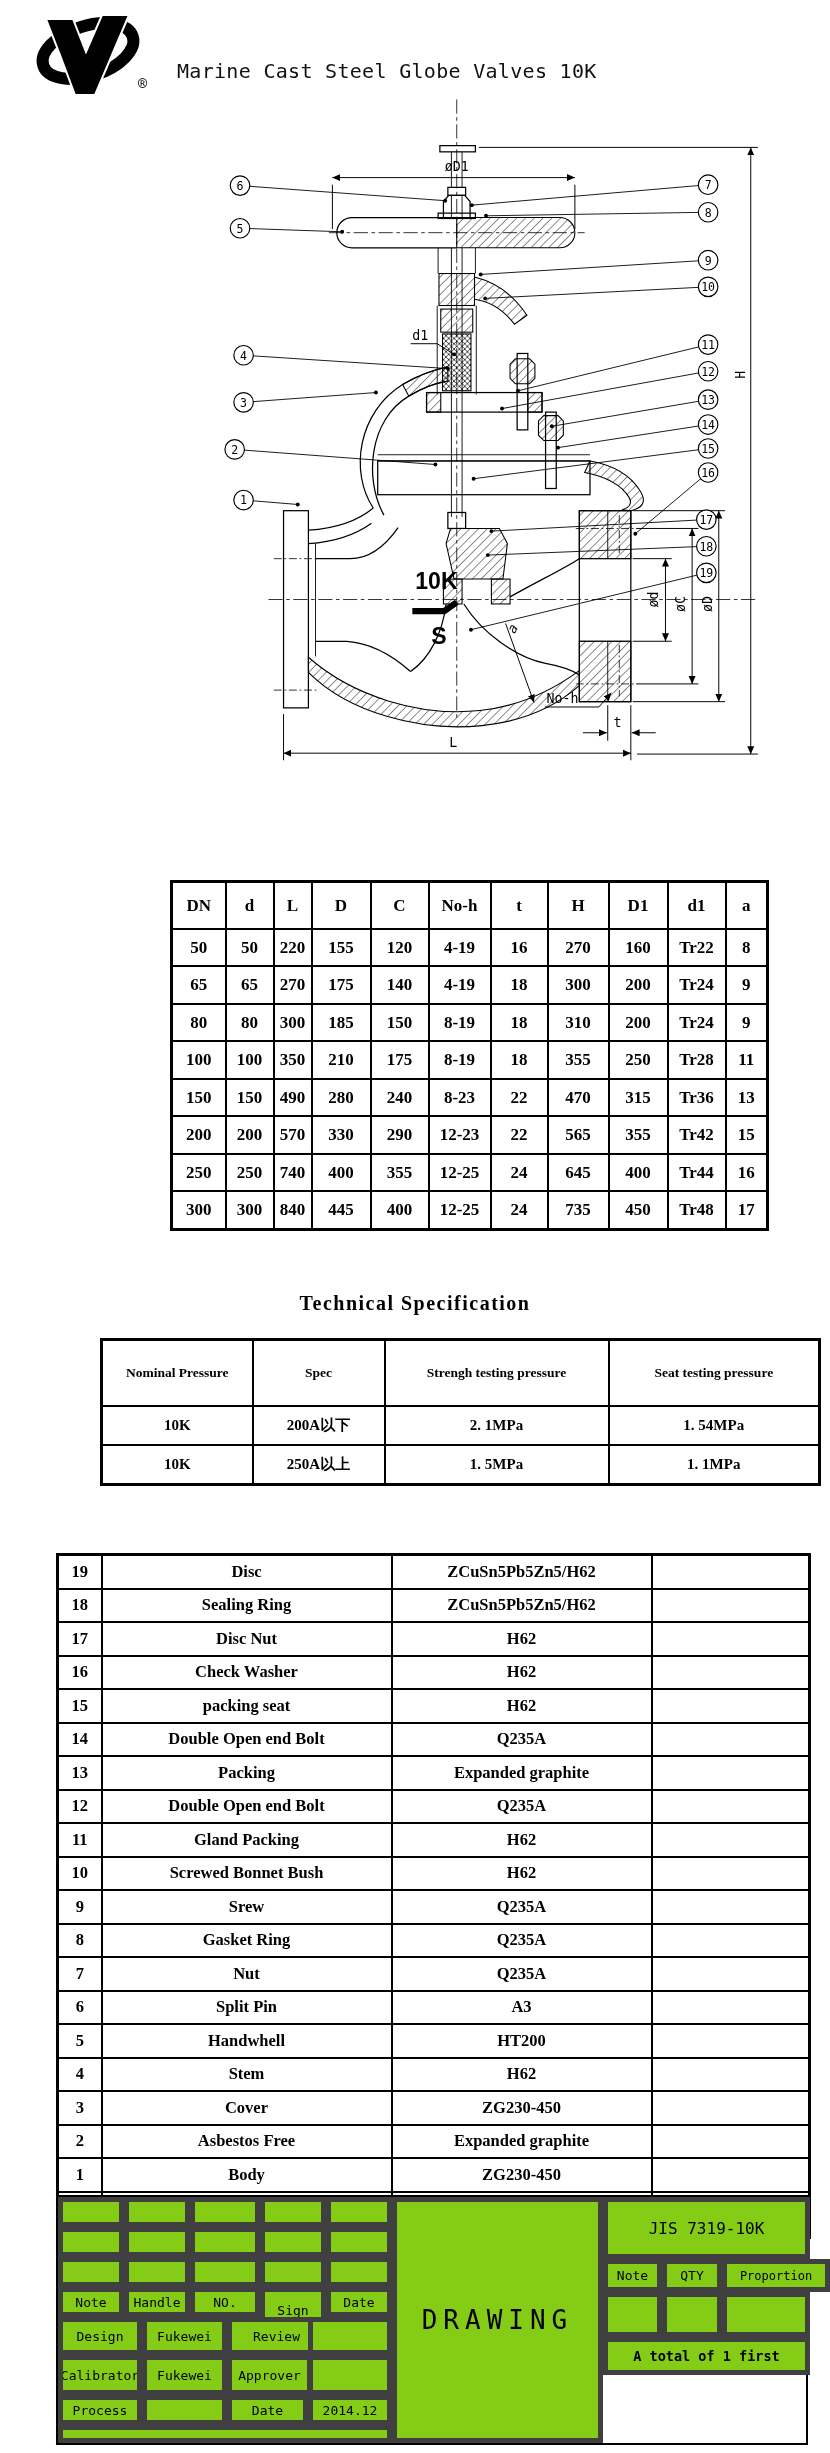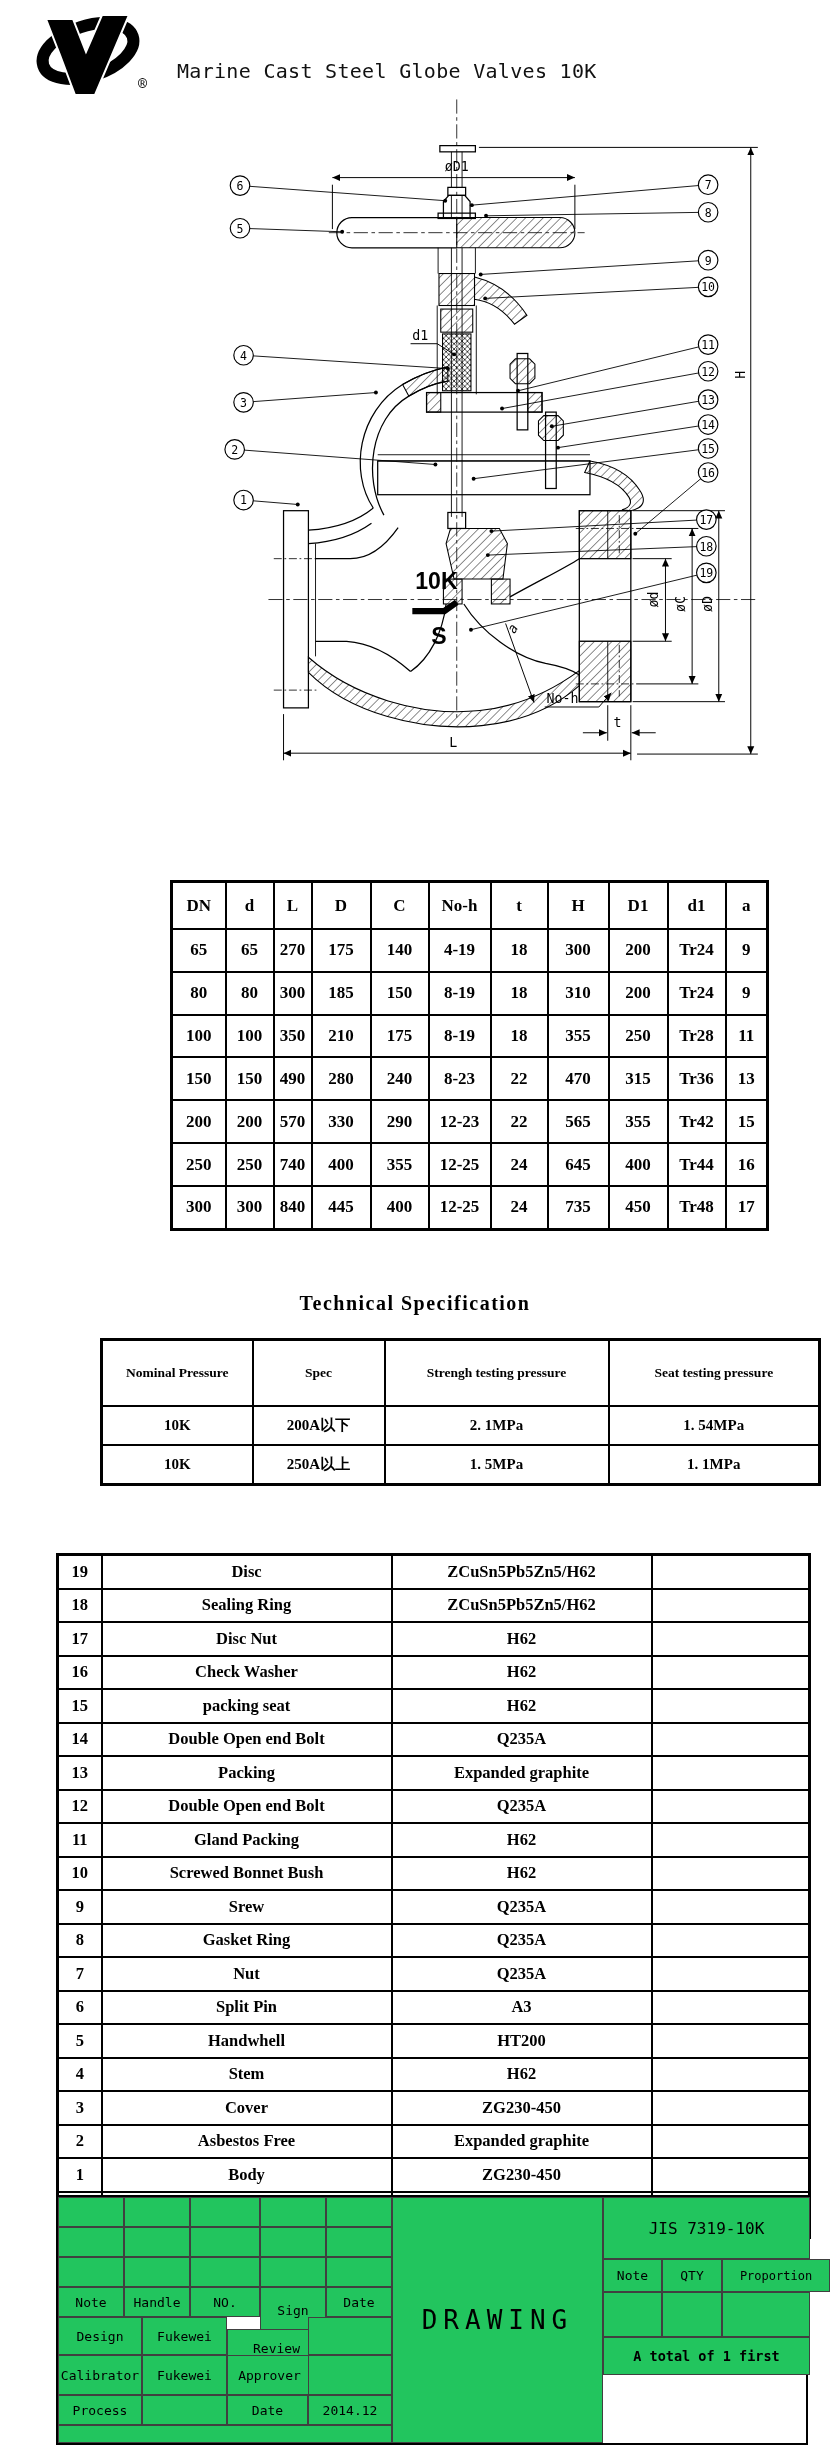--- a/index.html
+++ b/index.html
@@ -36,22 +36,22 @@
     font-family:"Liberation Serif","DejaVu Serif",serif;font-weight:700;font-size:20px;letter-spacing:1.5px;}
   #spec-table{left:72px;top:1338px;width:718px;height:139px;margin-left:28px;}
   #spec-table thead td{height:64px;font-size:13.5px;}
   #spec-table tbody td{height:37px;font-size:15px;}
   #parts-table{left:56px;top:1553px;width:752px;height:642px;}
   #parts-table tbody td{height:31.5px;font-size:16.5px;}
   #parts-table tr.parts-header td{height:43px;font-size:17px;}
 
   
   #title-block{left:56px;top:2195px;width:752px;height:250px;border:2px solid #000;box-sizing:border-box;}
-  .tc{position:absolute;border:1px solid #404040;box-sizing:border-box;display:flex;align-items:center;justify-content:center;
-      font-size:13px;white-space:nowrap;overflow:hidden;background:#22c55e;}
+  .tc{position:absolute;border:5px solid #404040;box-sizing:border-box;display:flex;align-items:center;justify-content:center;
+      font-size:13px;white-space:nowrap;overflow:hidden;background:#84cc16;}
   #drawing-word{font-size:26px;letter-spacing:6px;}
   #company-box{flex-direction:column;line-height:1.5;font-size:12px;}
   #jis-box{font-size:16px;}
   #total-box{font-size:13.5px;font-weight:bold;}
 </style>
 </head>
 <body>
 
 <div>
   <svg class="abs" style="left:16px;top:5px" width="160" height="95" viewBox="0 0 160 95">
@@ -355,20 +355,33 @@
         <td>No-h</td>
         <td>t</td>
         <td>H</td>
         <td>D1</td>
         <td>d1</td>
         <td>a</td>
       </tr>
     </thead>
   <tbody>
       <tr>
+        <td>50</td>
+        <td>50</td>
+        <td>220</td>
+        <td>155</td>
+        <td>120</td>
+        <td>4-19</td>
+        <td>16</td>
+        <td>270</td>
+        <td>160</td>
+        <td>Tr22</td>
+        <td>8</td>
+      </tr>
+      <tr>
         <td>65</td>
         <td>65</td>
         <td>270</td>
         <td>175</td>
         <td>140</td>
         <td>4-19</td>
         <td>18</td>
         <td>300</td>
         <td>200</td>
         <td>Tr24</td>
@@ -639,21 +652,21 @@
   <div class="tc" style="left:268px;top:60px;width:66px;height:30px"></div>
 
   <div class="tc" style="left:0;top:90px;width:66px;height:30px">Note</div>
   <div class="tc" style="left:66px;top:90px;width:66px;height:30px">Handle</div>
   <div class="tc" style="left:132px;top:90px;width:70px;height:30px">NO.</div>
   <div class="tc" style="left:202px;top:90px;width:66px;height:46px">Sign</div>
   <div class="tc" style="left:268px;top:90px;width:66px;height:30px">Date</div>
 
   <div class="tc" style="left:0;top:120px;width:84px;height:38px">Design</div>
   <div class="tc" style="left:84px;top:120px;width:85px;height:38px">Fukewei</div>
-  <div class="tc" style="left:169px;top:132px;width:99px;height:38px">Review</div>
+  <div class="tc" style="left:169px;top:120px;width:99px;height:38px">Review</div>
   <div class="tc" style="left:250px;top:120px;width:84px;height:38px"></div>
 
   <div class="tc" style="left:0;top:158px;width:84px;height:40px">Calibrator</div>
   <div class="tc" style="left:84px;top:158px;width:85px;height:40px">Fukewei</div>
   <div class="tc" style="left:169px;top:158px;width:85px;height:40px">Approver</div>
   <div class="tc" style="left:250px;top:158px;width:84px;height:40px"></div>
 
   <div class="tc" style="left:0;top:198px;width:84px;height:30px">Process</div>
   <div class="tc" style="left:84px;top:198px;width:85px;height:30px"></div>
   <div class="tc" style="left:169px;top:198px;width:81px;height:30px">Date</div>

